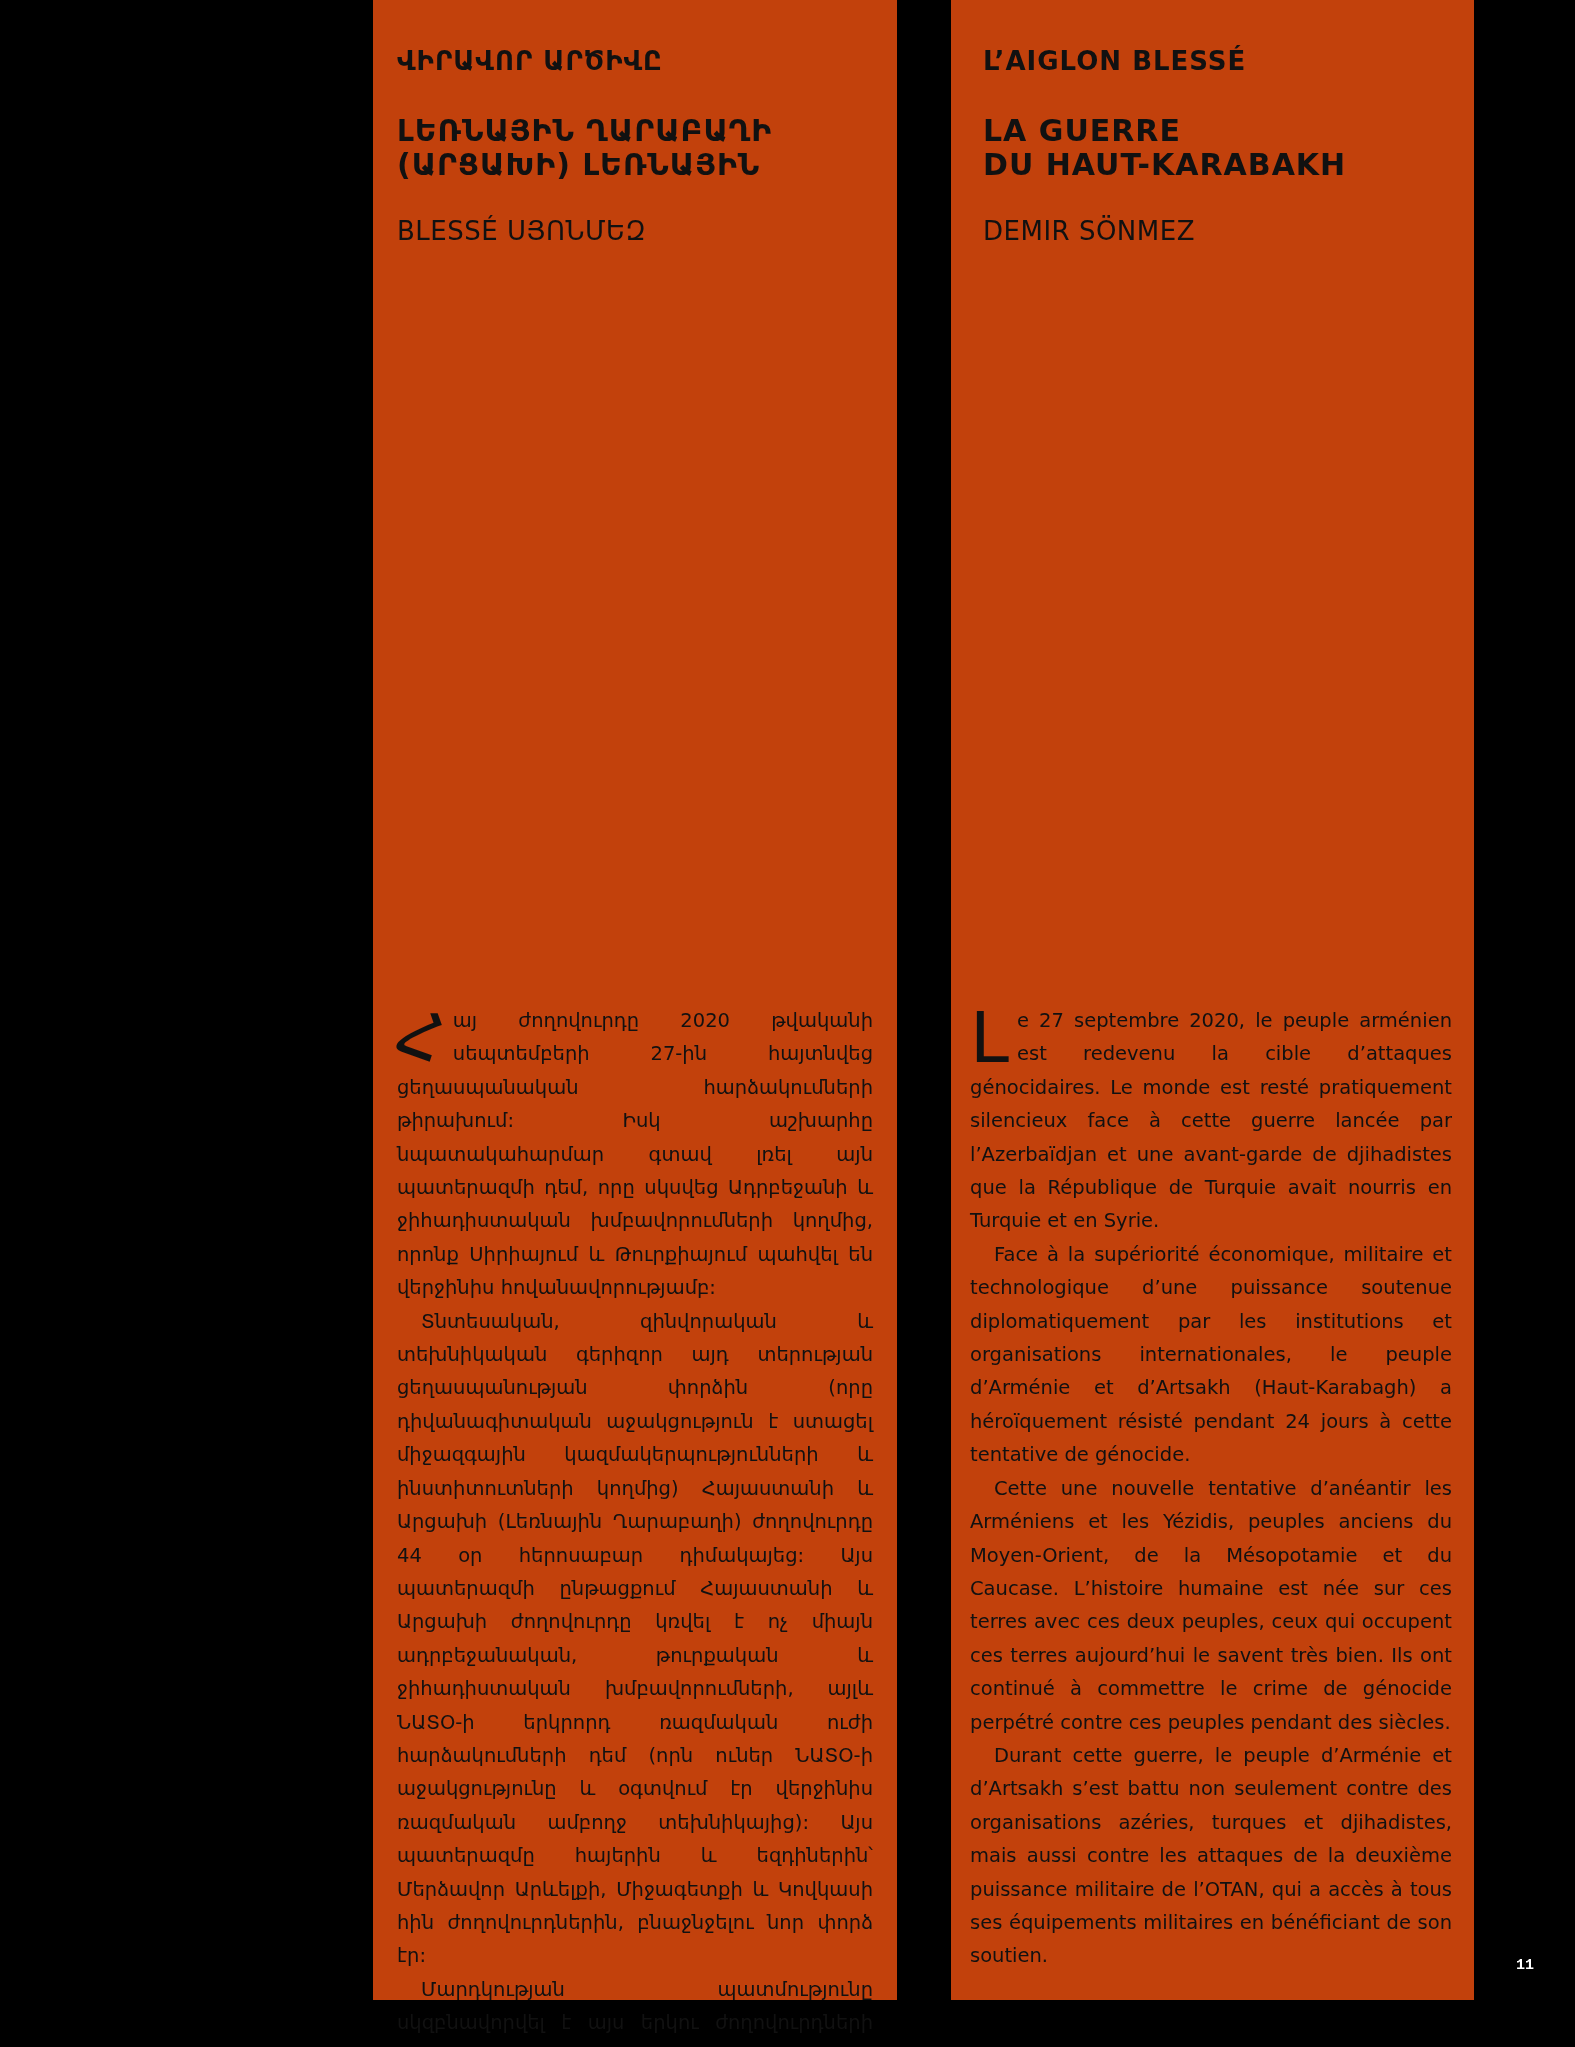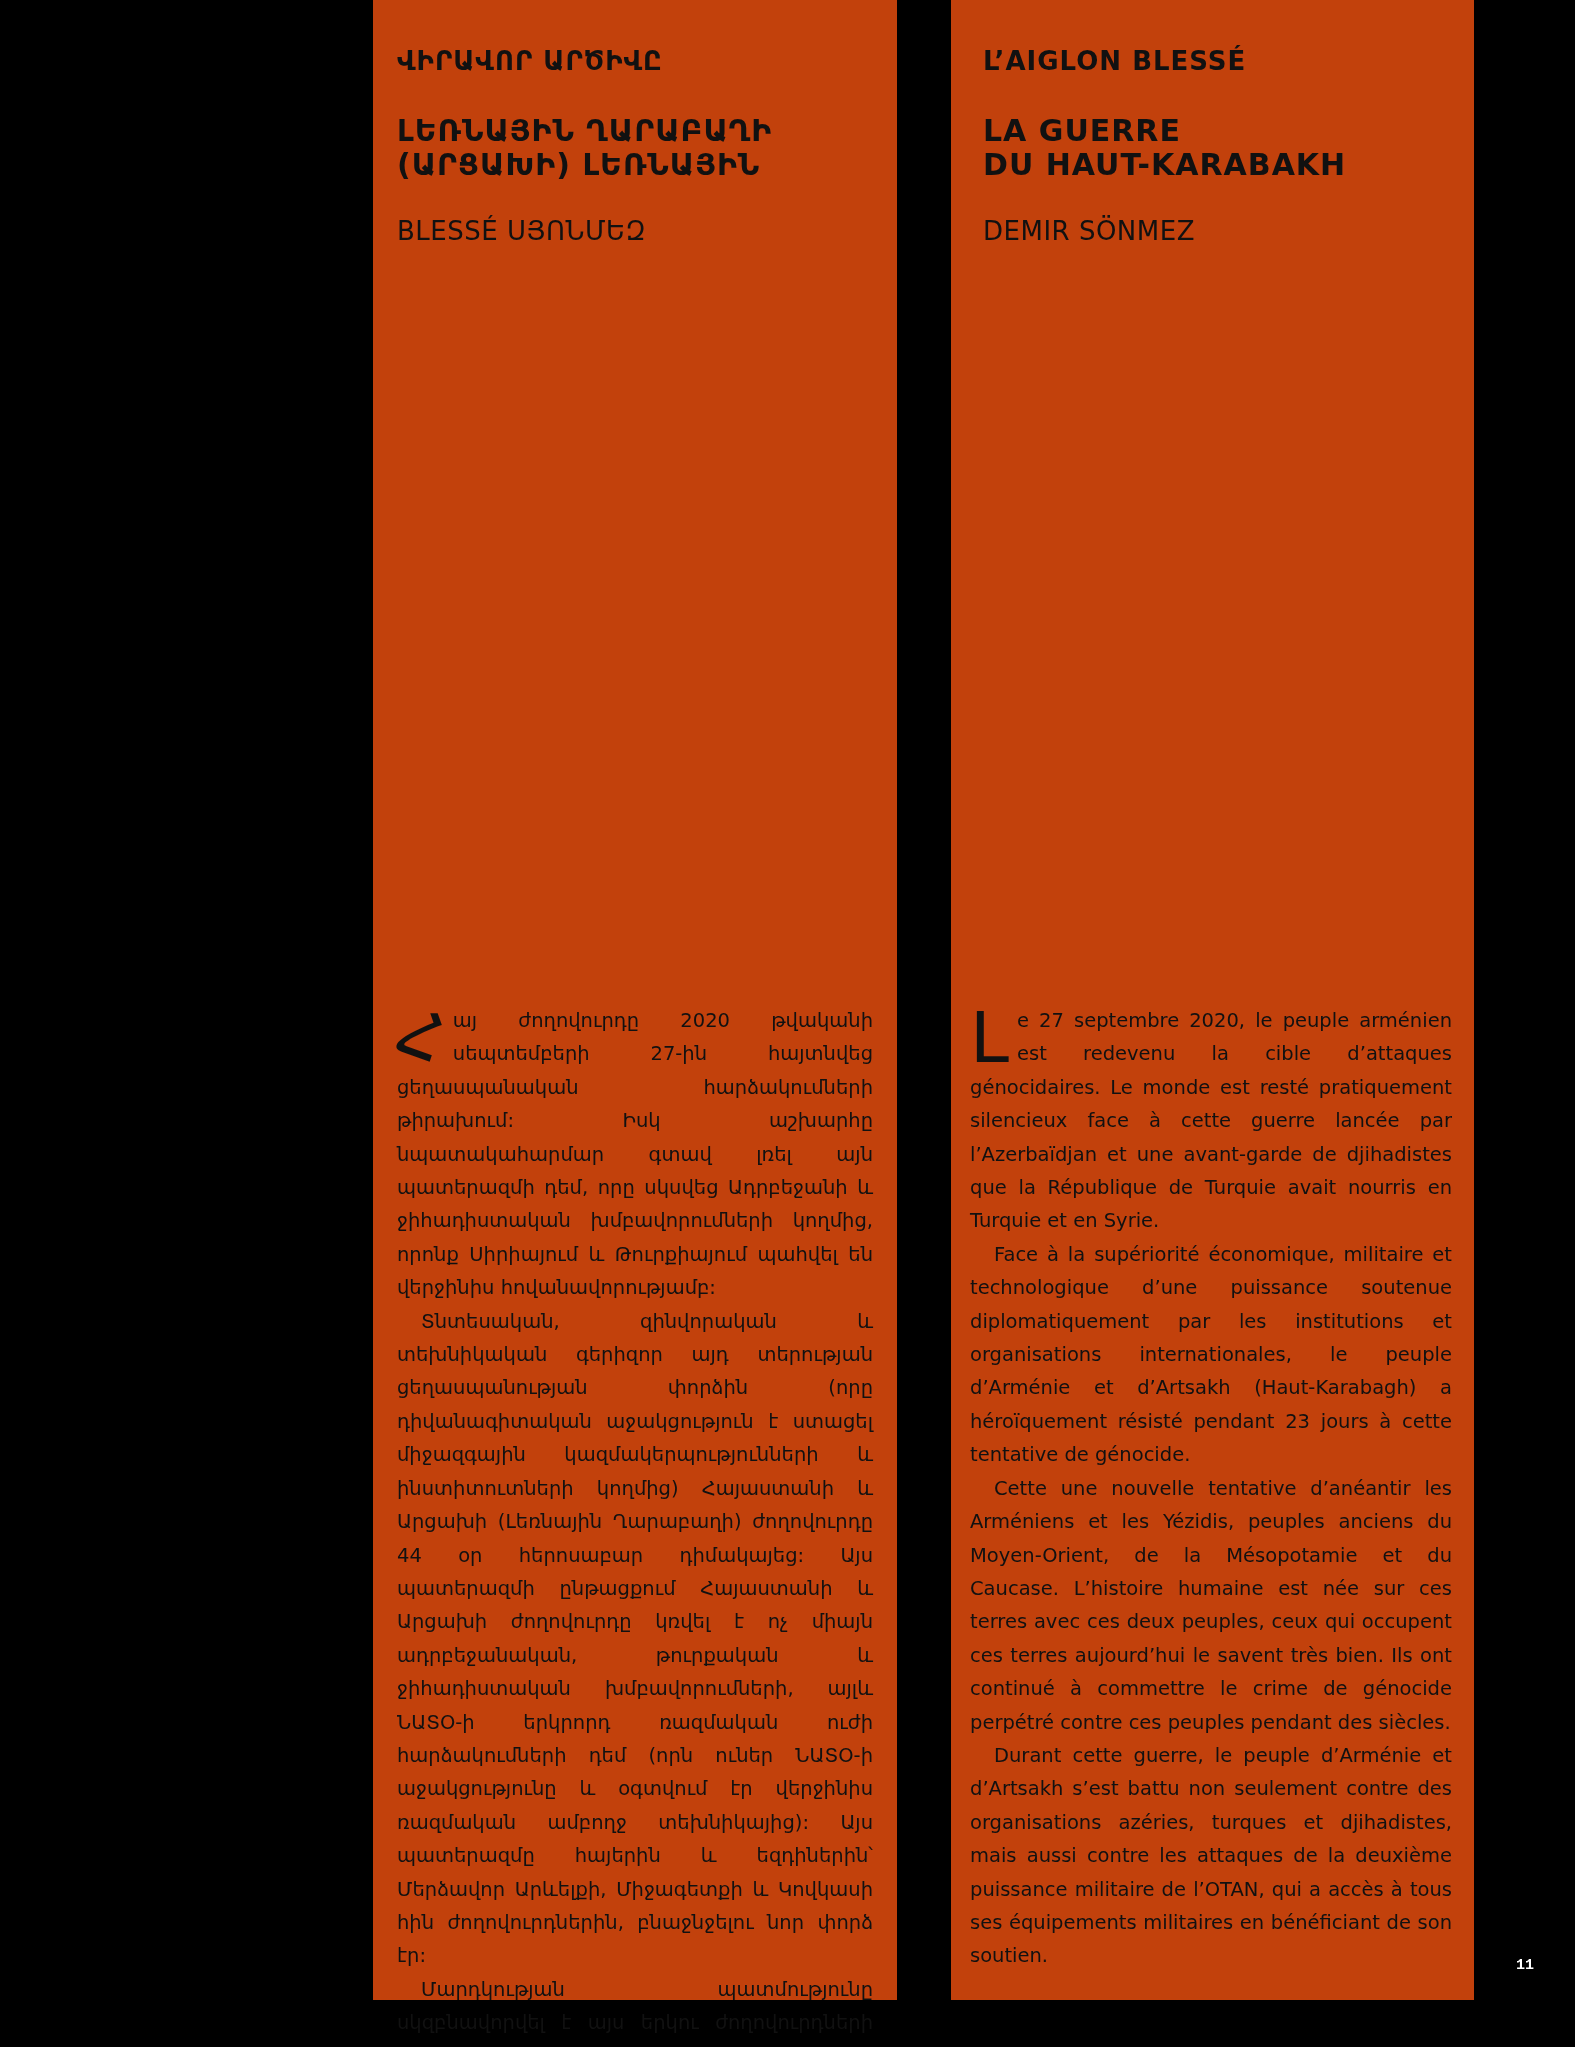--- a/index.html
+++ b/index.html
@@ -70,19 +70,19 @@
 
 <div class="col" id="col-fr">
   <h2 class="kicker">L’AIGLON BLESSÉ</h2>
   <h1 class="title">
     <span>LA GUERRE</span><br>
     <span>DU HAUT-KARABAKH</span>
   </h1>
   <div class="author">DEMIR SÖNMEZ</div>
   <div class="body-text">
     <p class="first"><span class="dropcap">L</span><span>e 27 septembre 2020, le peuple arménien est redevenu la cible d’attaques génocidaires. Le monde est resté pratiquement silencieux face à cette guerre lancée par l’Azerbaïdjan et une avant-garde de djihadistes que la République de Turquie avait nourris en Turquie et en Syrie.</span></p>
-    <p>Face à la supériorité économique, militaire et technologique d’une puissance soutenue diplomatiquement par les institutions et organisations internationales, le peuple d’Arménie et d’Artsakh (Haut-Karabagh) a héroïquement résisté pendant 23 jours à cette tentative de génocide.</p>
+    <p>Face à la supériorité économique, militaire et technologique d’une puissance soutenue diplomatiquement par les institutions et organisations internationales, le peuple d’Arménie et d’Artsakh (Haut-Karabagh) a héroïquement résisté pendant 24 jours à cette tentative de génocide.</p>
     <p>Cette une nouvelle tentative d’anéantir les Arméniens et les Yézidis, peuples anciens du Moyen-Orient, de la Mésopotamie et du Caucase. L’histoire humaine est née sur ces terres avec ces deux peuples, ceux qui occupent ces terres aujourd’hui le savent très bien. Ils ont continué à commettre le crime de génocide perpétré contre ces peuples pendant des siècles.</p>
     <p>Durant cette guerre, le peuple d’Arménie et d’Artsakh s’est battu non seulement contre des organisations azéries, turques et djihadistes, mais aussi contre les attaques de la deuxième puissance militaire de l’OTAN, qui a accès à tous ses équipements militaires en bénéficiant de son soutien.</p>
   </div>
 </div>
 
 <div class="page-number">11</div>
 
 </body></html>

